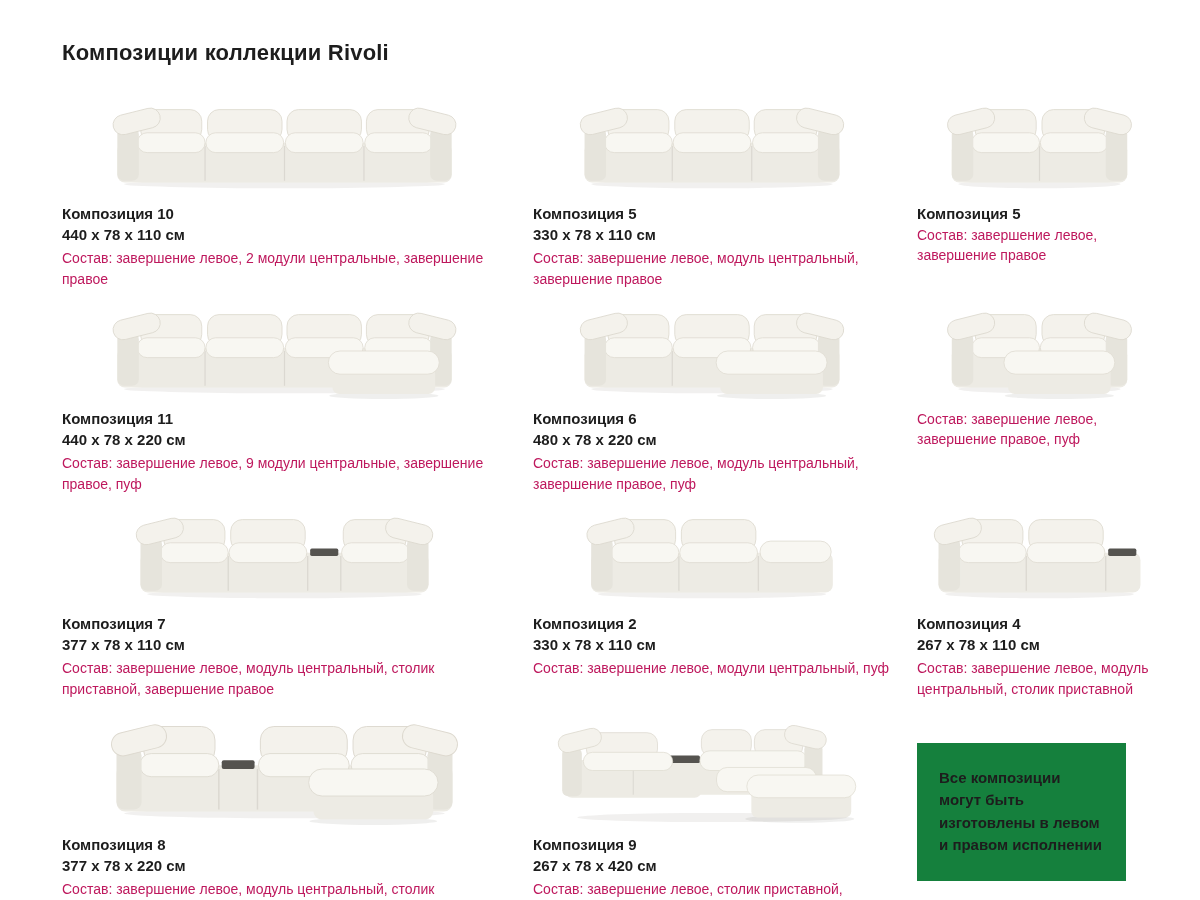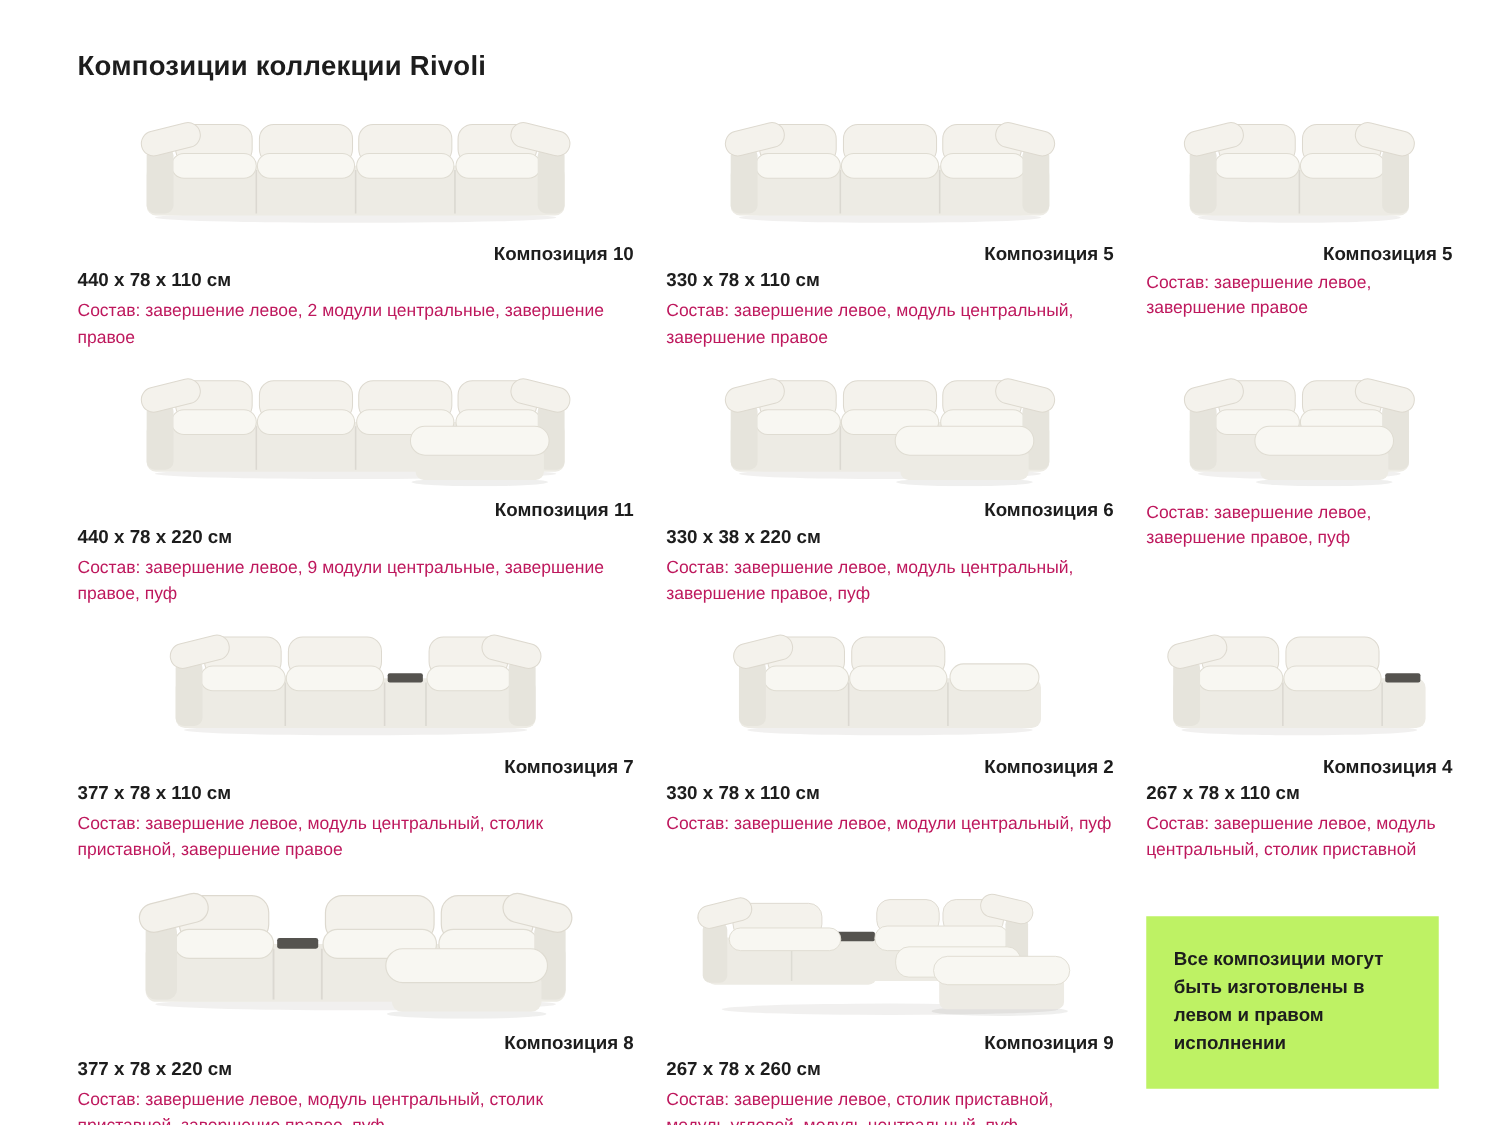--- a/index.html
+++ b/index.html
@@ -1,27 +1,27 @@
 <!DOCTYPE html>
 <html><head>
 <meta charset="utf-8">
 <style>
   html,body{margin:0;padding:0;background:#ffffff;}
   body{width:1200px;height:900px;overflow:hidden;font-family:"Liberation Sans",sans-serif;color:#1d1d1d;}
   .page{padding:40px 45px 0 62px;box-sizing:border-box;}
-  .page-title{font-size:22px;font-weight:700;margin:0 0 22px 0;letter-spacing:.2px;}
+  .page-title{font-size:22px;font-weight:700;margin:0 0 32px 0;letter-spacing:.2px;}
   .grid{display:grid;grid-template-columns:445px 358px 245px;column-gap:26px;row-gap:14px;}
   .card{min-width:0;}
   .card .img{height:96px;display:flex;align-items:flex-end;margin-bottom:10px;}
   .card .img svg{width:100%;height:100%;display:block;}
   .card:nth-child(10) .img,.card:nth-child(11) .img{height:112px;}
-  .c-name{font-size:15px;font-weight:700;line-height:1.38;text-align:right;}
+  .c-name{font-size:15px;font-weight:700;line-height:1.38;}
   .c-dims{font-size:15px;font-weight:700;line-height:1.38;margin-bottom:3px;}
   .c-desc{font-size:14px;color:#be185d;line-height:1.45;}
-  .note{background:#bef264;width:234px;box-sizing:border-box;padding:24px 22px;
+  .note{background:#15803d;width:209px;box-sizing:border-box;padding:24px 22px;
         margin-top:30px;align-self:start;font-size:15px;font-weight:700;line-height:1.5;}
 </style>
 </head>
 <body>
 
 <div class="page">
   <h1 class="page-title">Композиции коллекции Rivoli</h1>
   <div class="grid" id="grid">
       <div class="card">
         <div class="img">
@@ -136,21 +136,21 @@
             <rect x="211" y="14" width="76" height="38" rx="14" fill="#f4f2ec" stroke="#ddd9cf"></rect>
             <rect x="209" y="42" width="82" height="24" rx="12" fill="#f8f7f2" stroke="#dfdcd2"></rect>
             <rect x="288" y="36" width="26" height="64" rx="8" fill="#e6e4dc"></rect>
             <rect x="258" y="22" width="58" height="24" rx="12" fill="#f4f2ec" stroke="#ddd9cf" transform="rotate(14 312 46)"></rect>
             <ellipse cx="232" cy="112" rx="66" ry="4" fill="rgba(50,45,35,0.08)"></ellipse>
             <rect x="170" y="78" width="124" height="32" rx="8" fill="#edebe4"></rect>
             <rect x="165" y="58" width="134" height="28" rx="14" fill="#f8f7f2" stroke="#dfdcd2"></rect>
           </svg>
         </div>
         <div class="c-name">Композиция 6</div>
-        <div class="c-dims">330 x 38 x 220 см</div>
+        <div class="c-dims">480 x 78 x 220 см</div>
         <div class="c-desc">Состав: завершение левое, модуль центральный, завершение правое, пуф</div>
       </div>
       <div class="card">
         <div class="img">
           <svg viewBox="0 0 224 116" preserveAspectRatio="xMidYMax meet" xmlns="http://www.w3.org/2000/svg">
             <ellipse cx="112" cy="104" rx="98" ry="5" fill="rgba(50,45,35,0.07)"></ellipse>
             <rect x="6" y="54" width="212" height="48" rx="9" fill="#edebe4"></rect>
             <line x1="112" y1="58" x2="112" y2="100" stroke="rgba(90,85,75,0.12)" stroke-width="1.5"></line>
             <rect x="34" y="14" width="74" height="38" rx="14" fill="#f4f2ec" stroke="#ddd9cf"></rect>
             <rect x="30" y="42" width="82" height="24" rx="12" fill="#f8f7f2" stroke="#dfdcd2"></rect>
@@ -277,18 +277,18 @@
   <rect x="0" y="30" width="58" height="24" rx="12" fill="#f4f2ec" stroke="#ddd9cf" transform="rotate(-14 4 54)"></rect>
   <rect x="322" y="40" width="24" height="64" rx="8" fill="#e6e4dc"></rect>
   <rect x="292" y="26" width="56" height="24" rx="12" fill="#f4f2ec" stroke="#ddd9cf" transform="rotate(13 348 50)"></rect>
   <rect x="206" y="72" width="132" height="32" rx="14" fill="#f8f7f2" stroke="#dfdcd2"></rect>
   <ellipse cx="316" cy="140" rx="72" ry="5" fill="rgba(50,45,35,0.08)"></ellipse>
   <rect x="252" y="102" width="132" height="36" rx="8" fill="#edebe4"></rect>
   <rect x="246" y="82" width="144" height="30" rx="15" fill="#f8f7f2" stroke="#dfdcd2"></rect>
   </svg>
         </div>
         <div class="c-name">Композиция 9</div>
-        <div class="c-dims">267 x 78 x 260 см</div>
+        <div class="c-dims">267 x 78 x 420 см</div>
         <div class="c-desc">Состав: завершение левое, столик приставной, модуль угловой, модуль центральный, пуф</div>
       </div>
       <div class="note">Все композиции могут быть изготовлены в левом и правом исполнении</div>
     </div>
 </div>
 
 </body></html>

